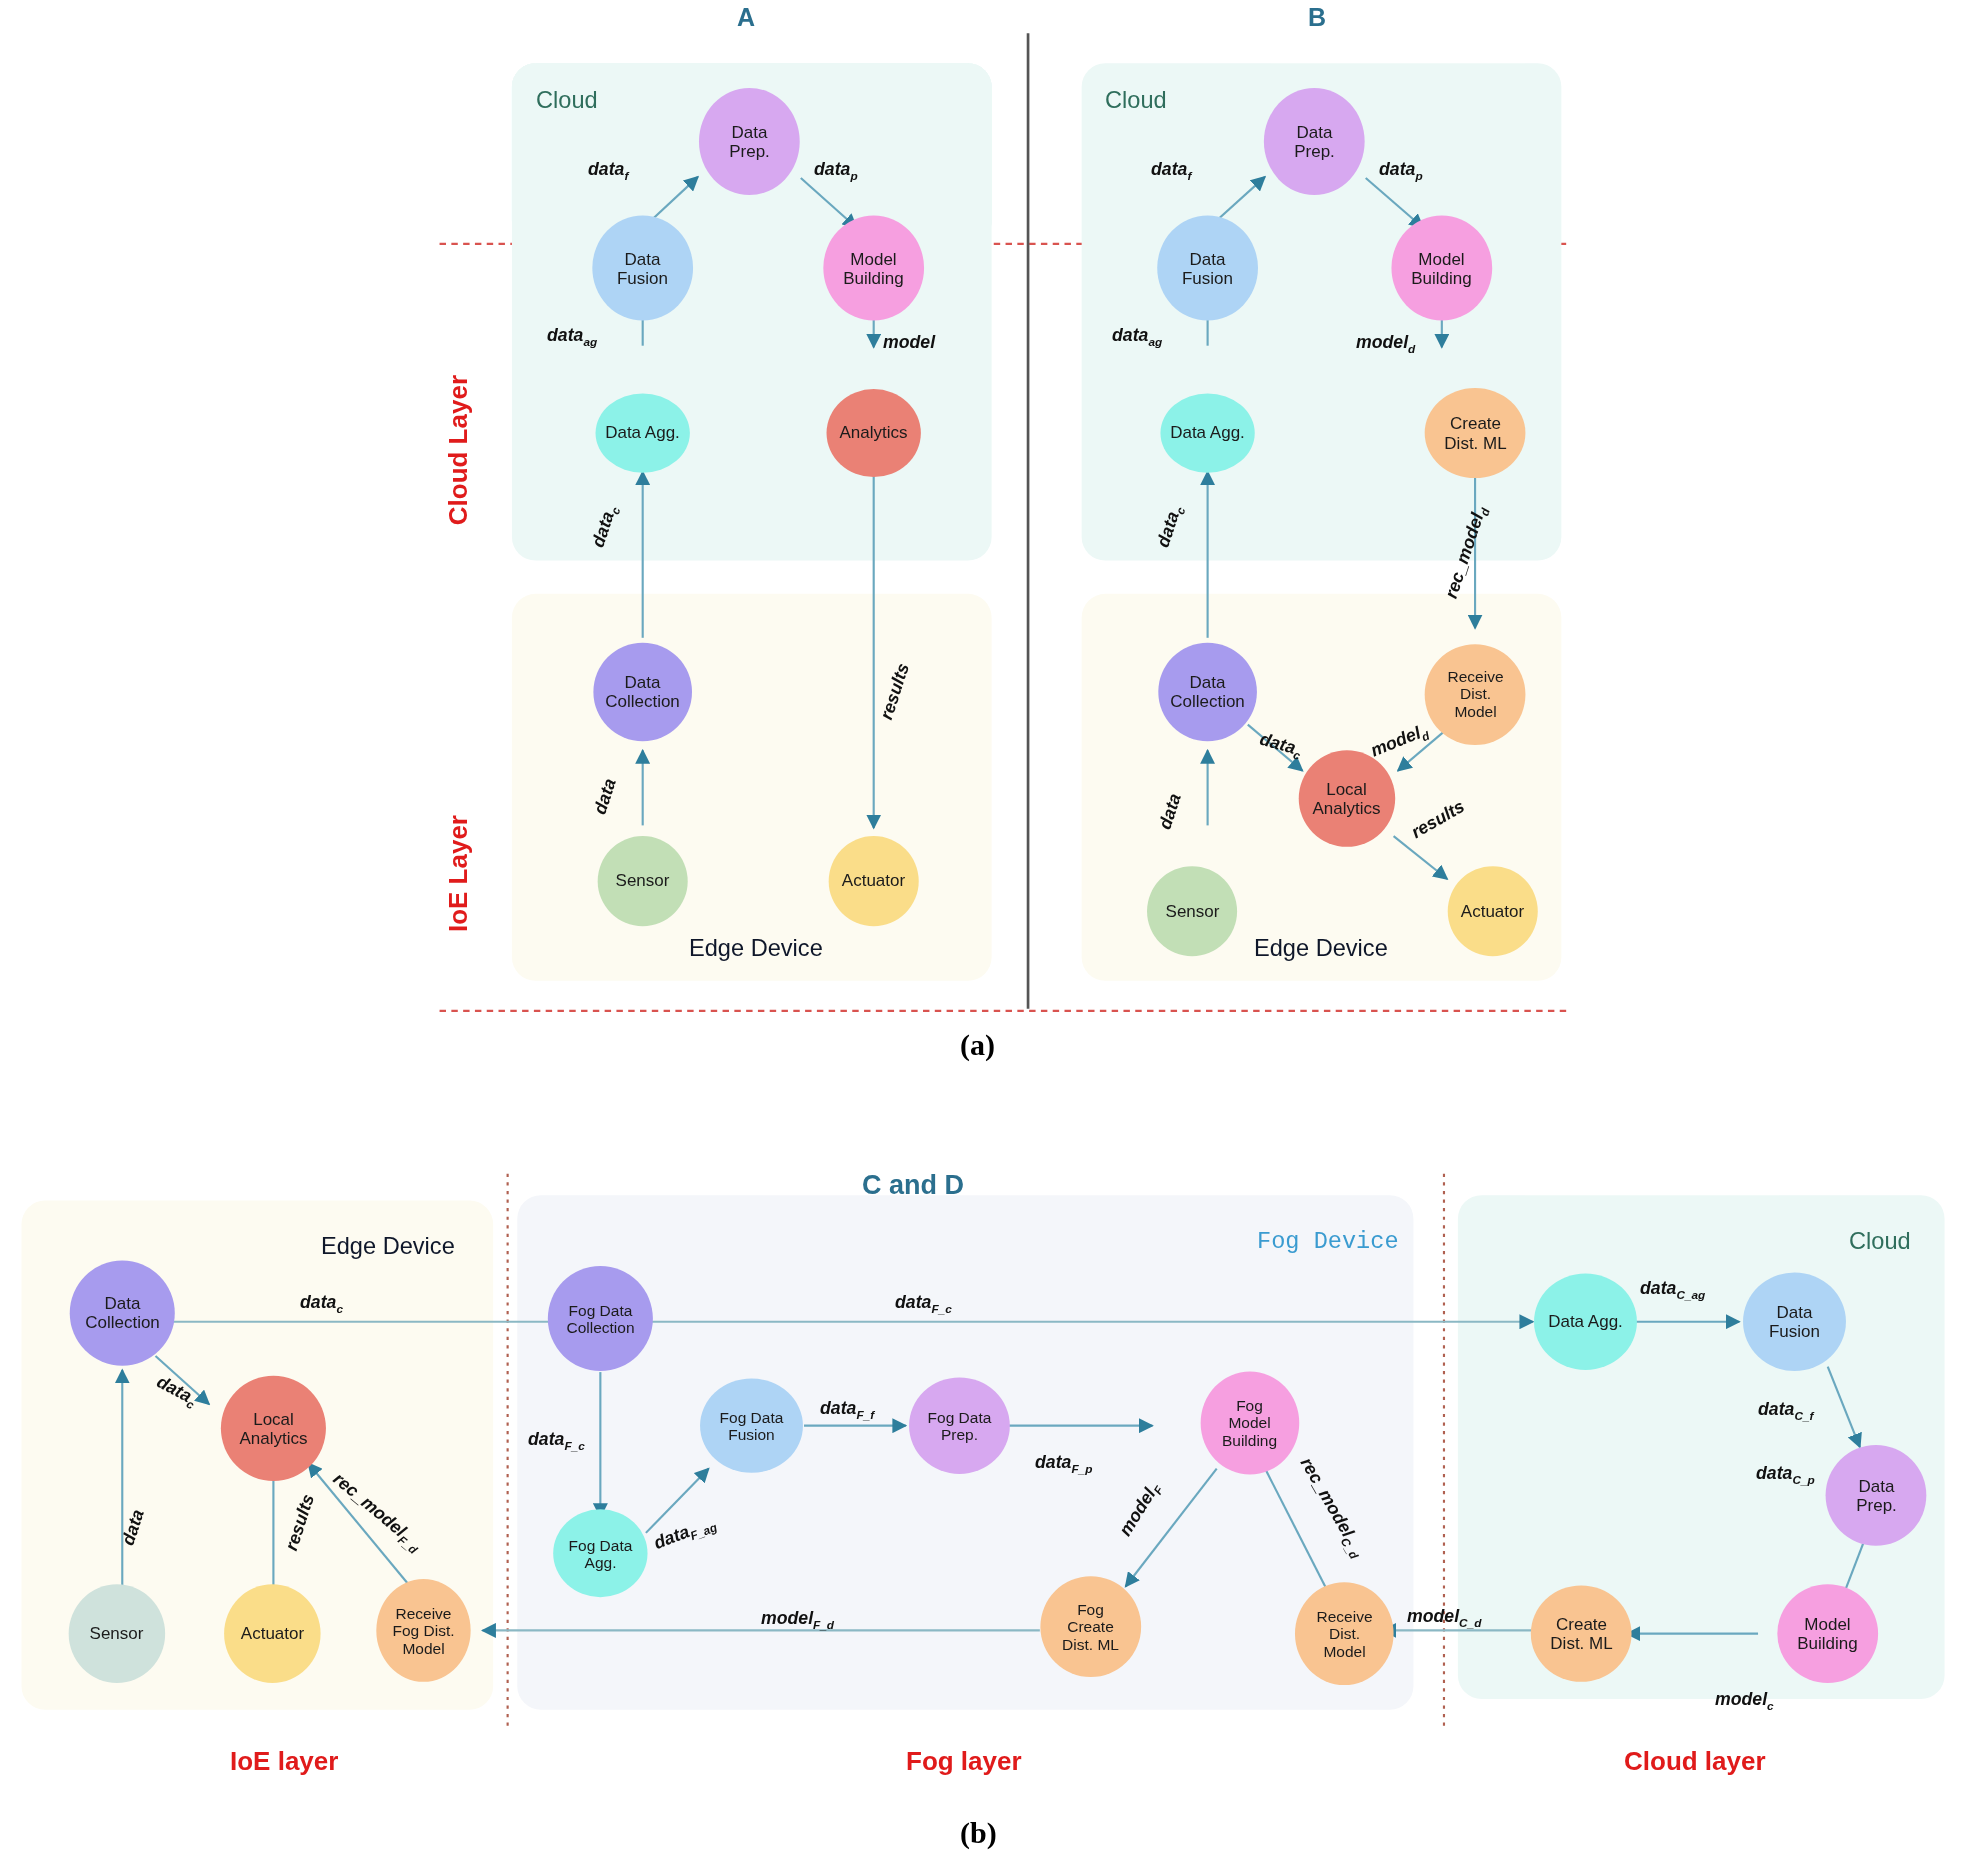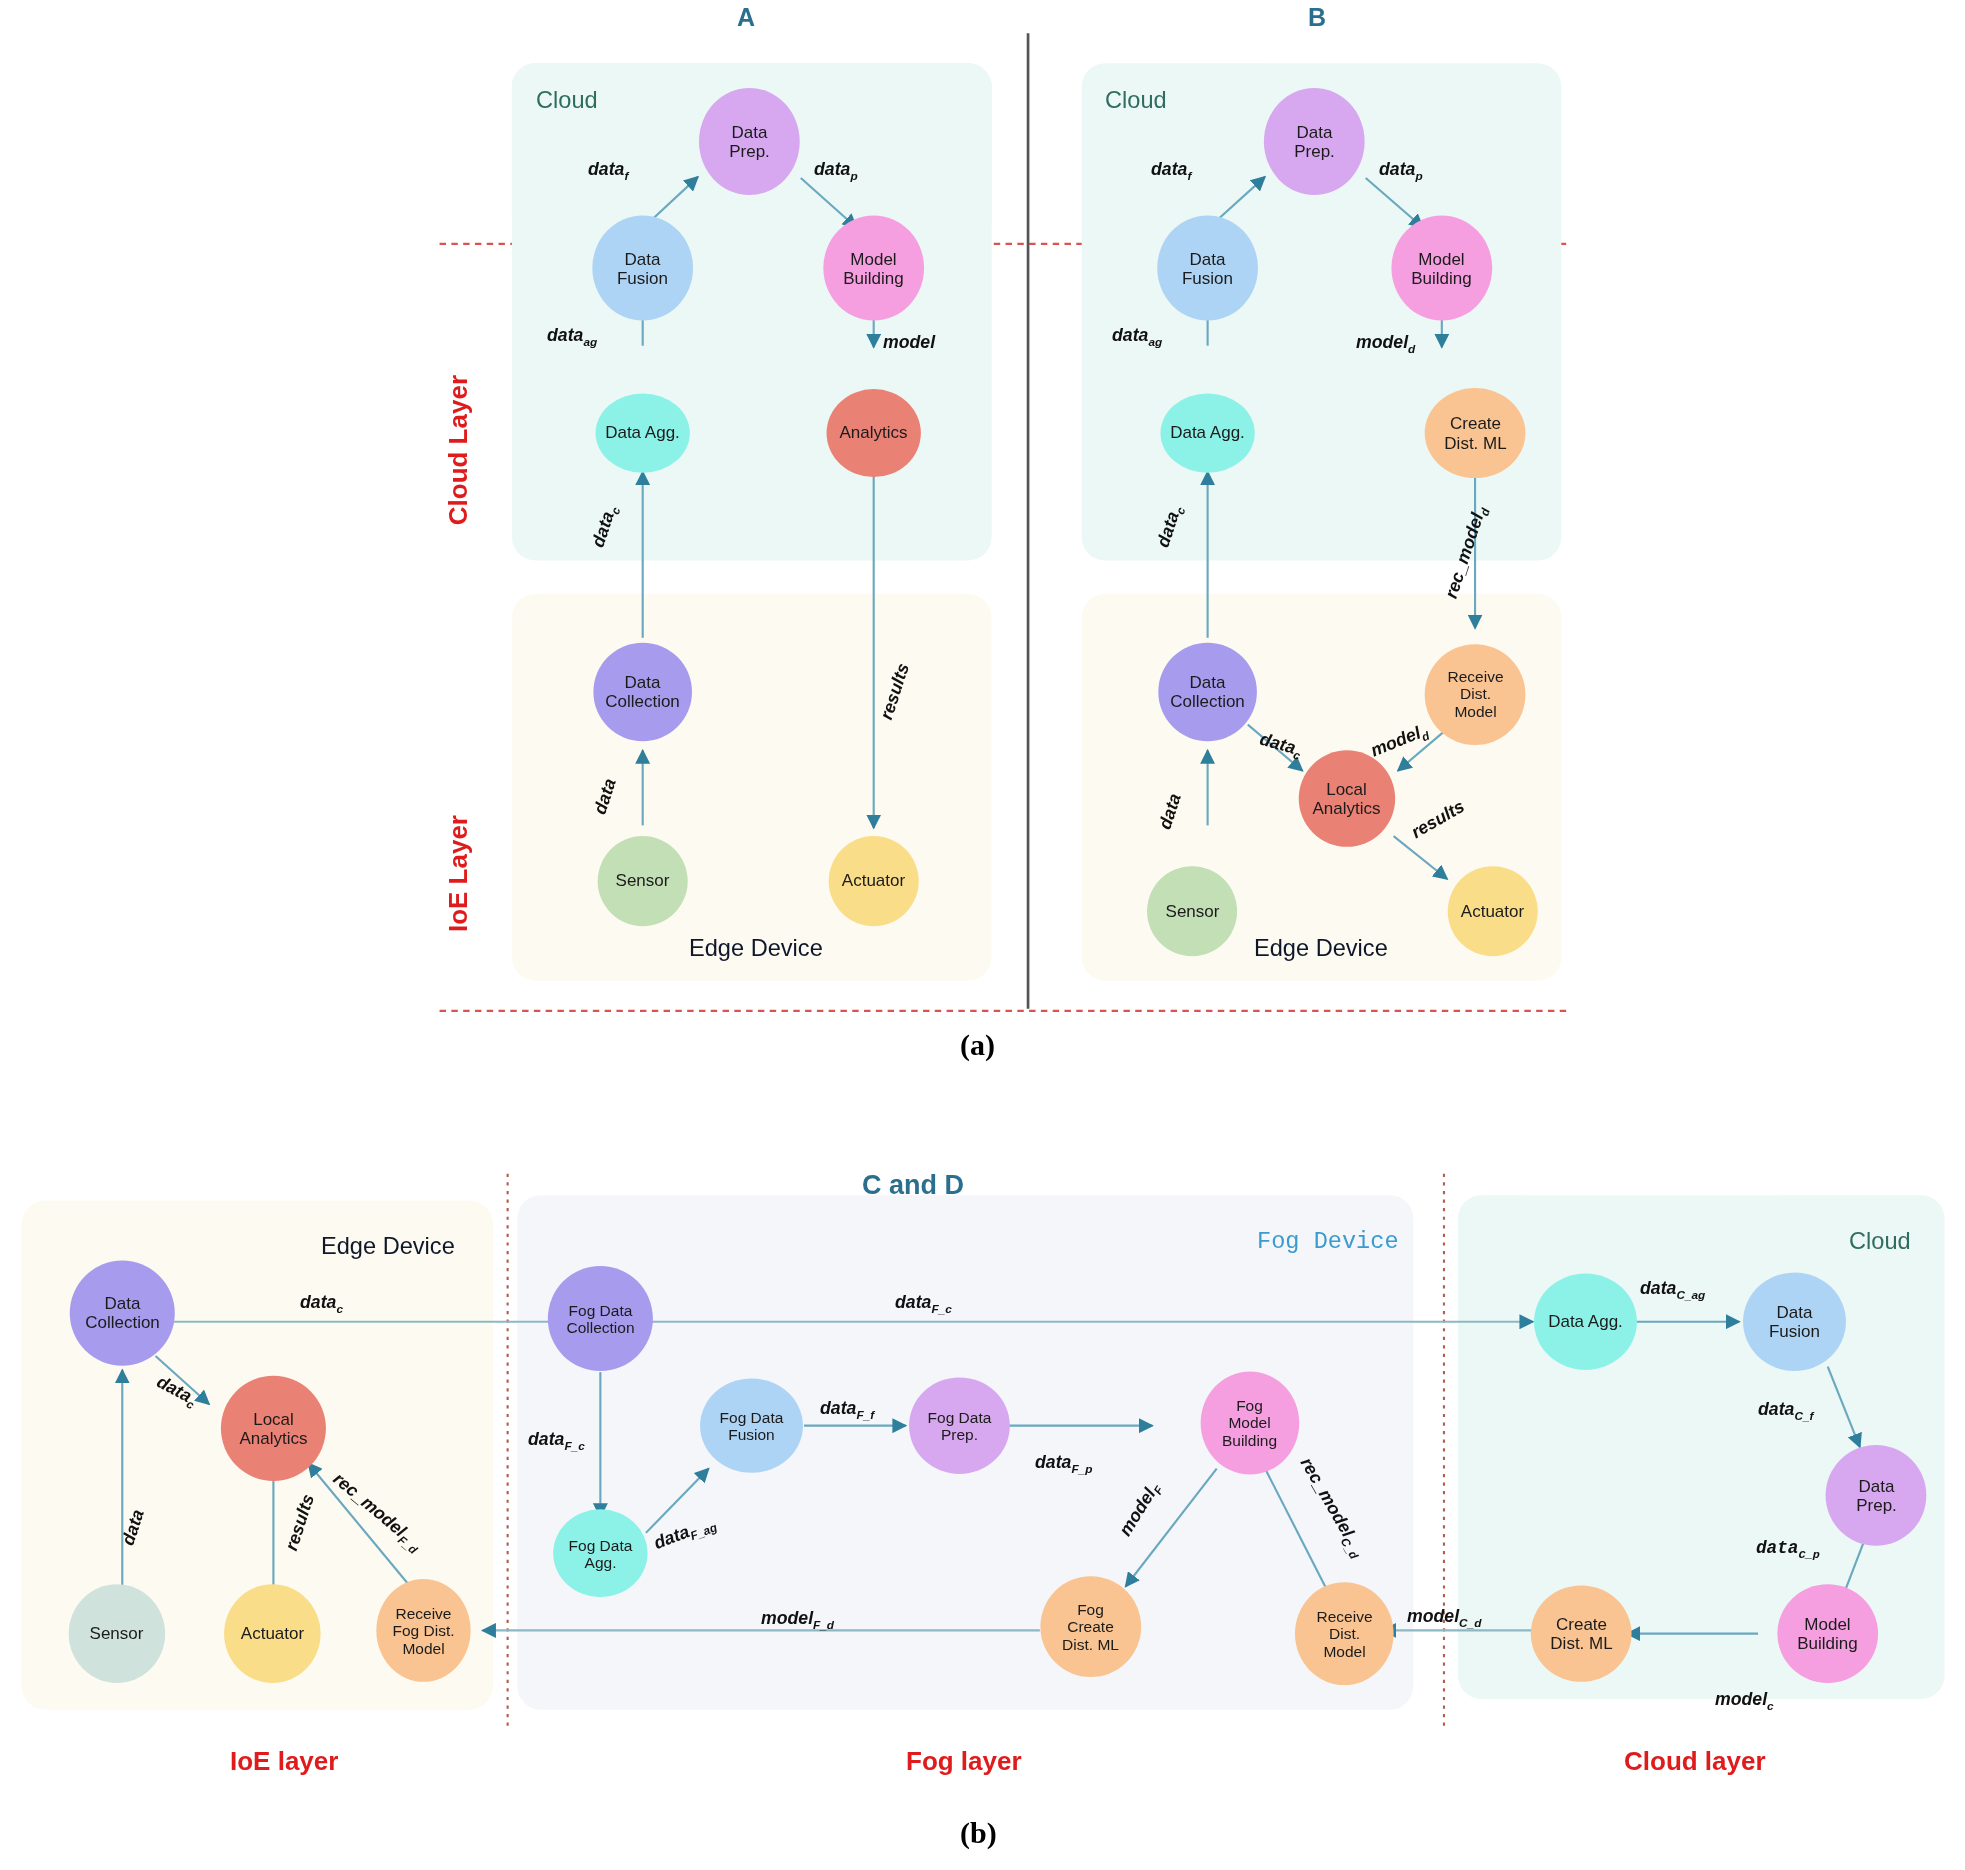--- a/index.html
+++ b/index.html
@@ -306,17 +306,17 @@
   <div class="edgelbl" style="left:653px;top:1522px;transform:rotate(-21deg);">data<sub>F_ag</sub></div>
   <div class="edgelbl" style="left:820px;top:1398px;">data<sub>F_f</sub></div>
   <div class="edgelbl" style="left:1035px;top:1452px;">data<sub>F_p</sub></div>
   <div class="edgelbl" style="left:1111px;top:1498px;transform:rotate(-58deg);">model<sub>F</sub></div>
   <div class="edgelbl" style="left:1276px;top:1496px;transform:rotate(60deg);">rec_model<sub>C_d</sub></div>
   <div class="edgelbl" style="left:761px;top:1608px;">model<sub>F_d</sub></div>
   <div class="edgelbl" style="left:1407px;top:1606px;">model<sub>C_d</sub></div>
 
   <div class="edgelbl" style="left:1640px;top:1278px;">data<sub>C_ag</sub></div>
   <div class="edgelbl" style="left:1758px;top:1399px;">data<sub>C_f</sub></div>
-  <div class="edgelbl" style="left:1756px;top:1538px;font-family:Liberation Mono, monospace;">data<sub>C_p</sub></div>
+  <div class="edgelbl" style="left:1756px;top:1463px;">data<sub>C_p</sub></div>
   <div class="edgelbl" style="left:1667px;top:1689px;margin-left:48px;">model<sub>c</sub></div>
 
 </div>
 
 
 </body></html>

